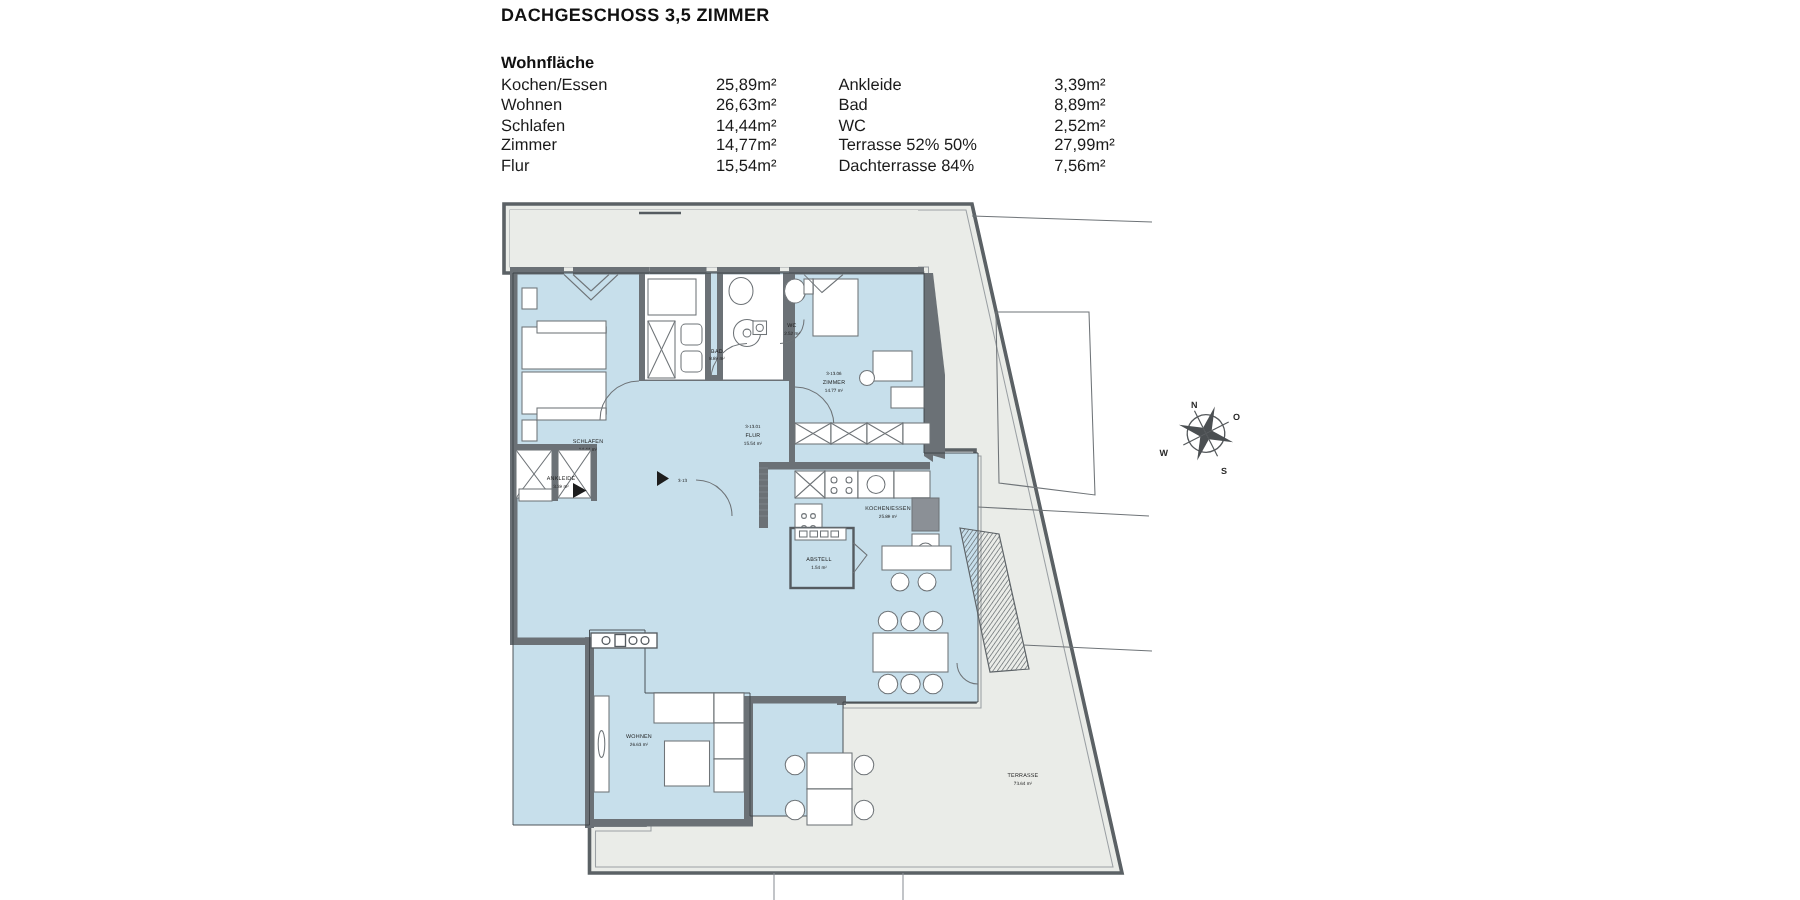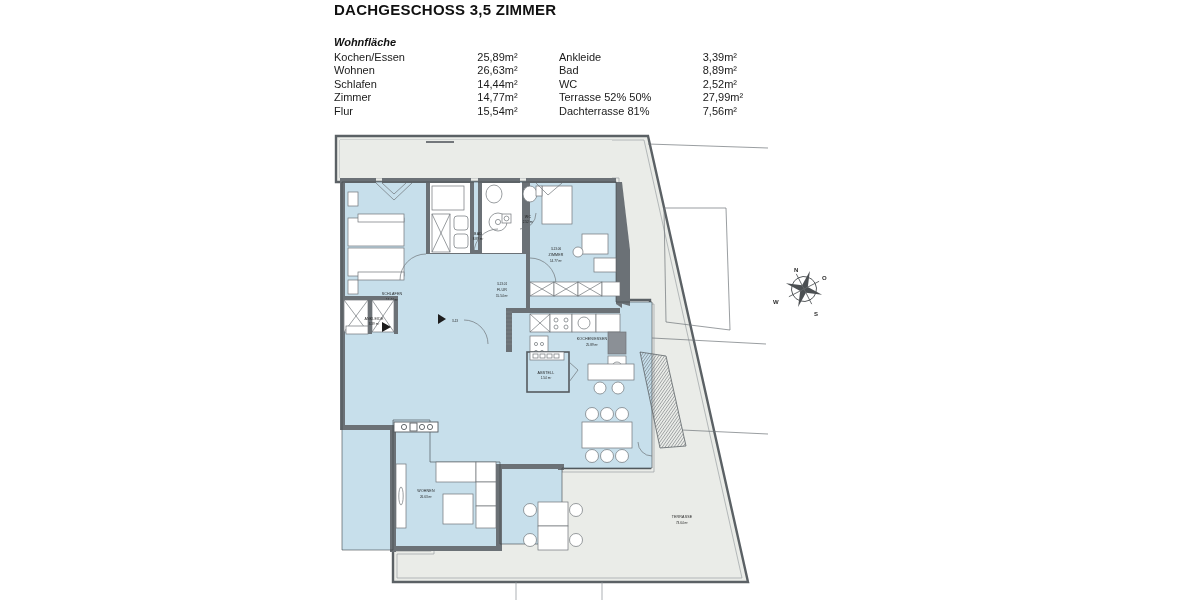--- a/index.html
+++ b/index.html
@@ -17,34 +17,33 @@
   }
 
   
   #legend {
     position: absolute;
     left: 334px;
     top: 0px;
     width: 432px;
   }
   #plan-title {
-    font-size: 15px;
+    font-size: 12px;
     font-weight: bold;
     letter-spacing: 0.25px;
     margin: 3px 0 0 0;
     line-height: 14px;
     color: #111;
   }
   #area-heading {
     font-size: 11px;
     font-weight: bold;
     margin: 19px 0 2px 0;
     line-height: 13px;
     color: #111;
-    font-style: italic;
   }
   .area-table {
     width: 100%;
     border-collapse: collapse;
     font-size: 11px;
     line-height: 13.4px;
   }
   .area-table td {
     padding: 0;
     white-space: nowrap;
@@ -110,21 +109,21 @@
       </tr>
       <tr>
         <td class="col-label-l">Zimmer</td>
         <td class="col-val-l">14,77m²</td>
         <td class="col-label-r">Terrasse 52% 50%</td>
         <td class="col-val-r">27,99m²</td>
       </tr>
       <tr>
         <td class="col-label-l">Flur</td>
         <td class="col-val-l">15,54m²</td>
-        <td class="col-label-r">Dachterrasse 81%</td>
+        <td class="col-label-r">Dachterrasse 84%</td>
         <td class="col-val-r">7,56m²</td>
       </tr>
     </tbody>
   </table>
 </div>
 
 <div id="plan-wrap">
 <svg id="plan-svg" width="440" height="470" viewBox="0 0 440 470" xmlns="http://www.w3.org/2000/svg">
   <defs>
     <pattern id="hatchWall" width="3" height="3" patternTransform="rotate(45)" patternUnits="userSpaceOnUse">

